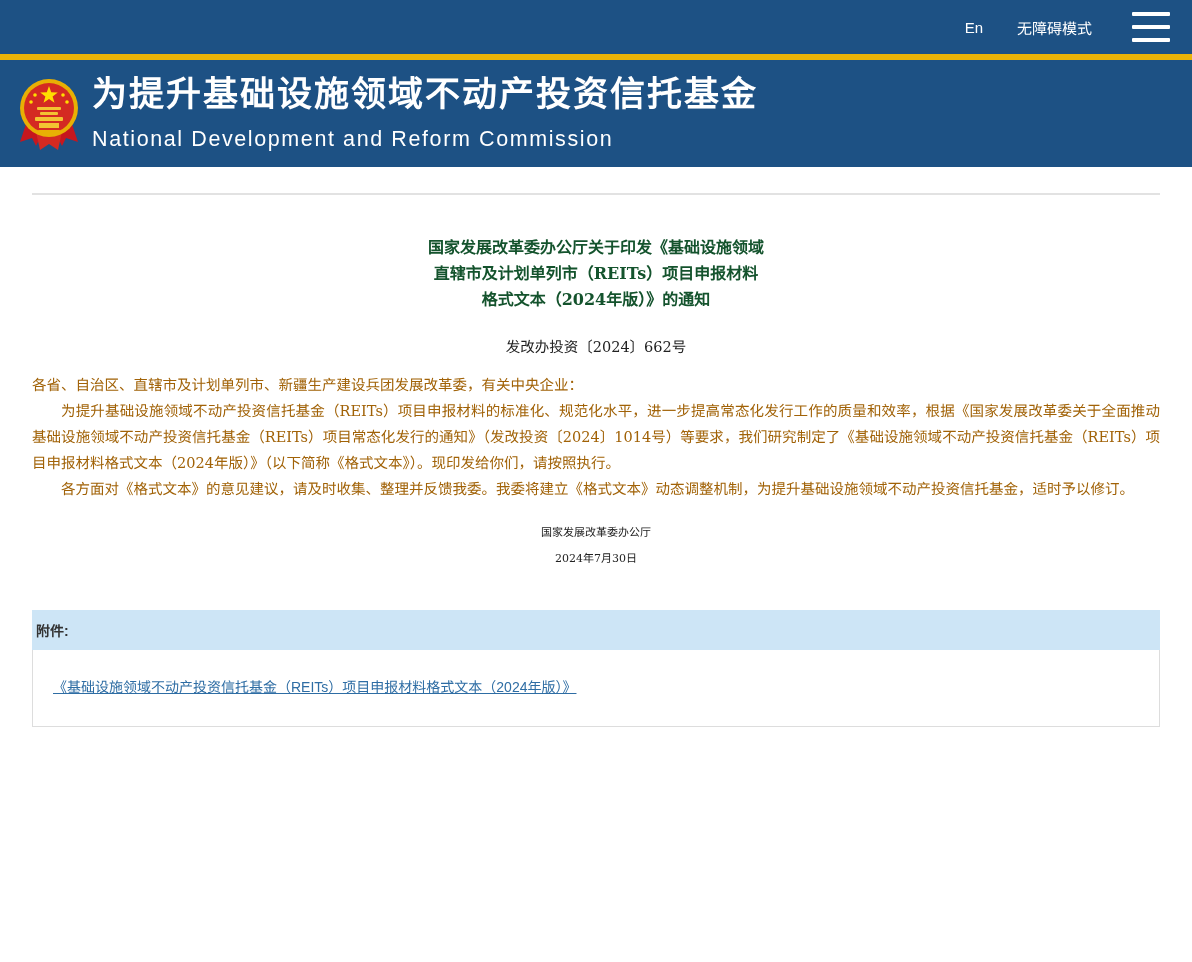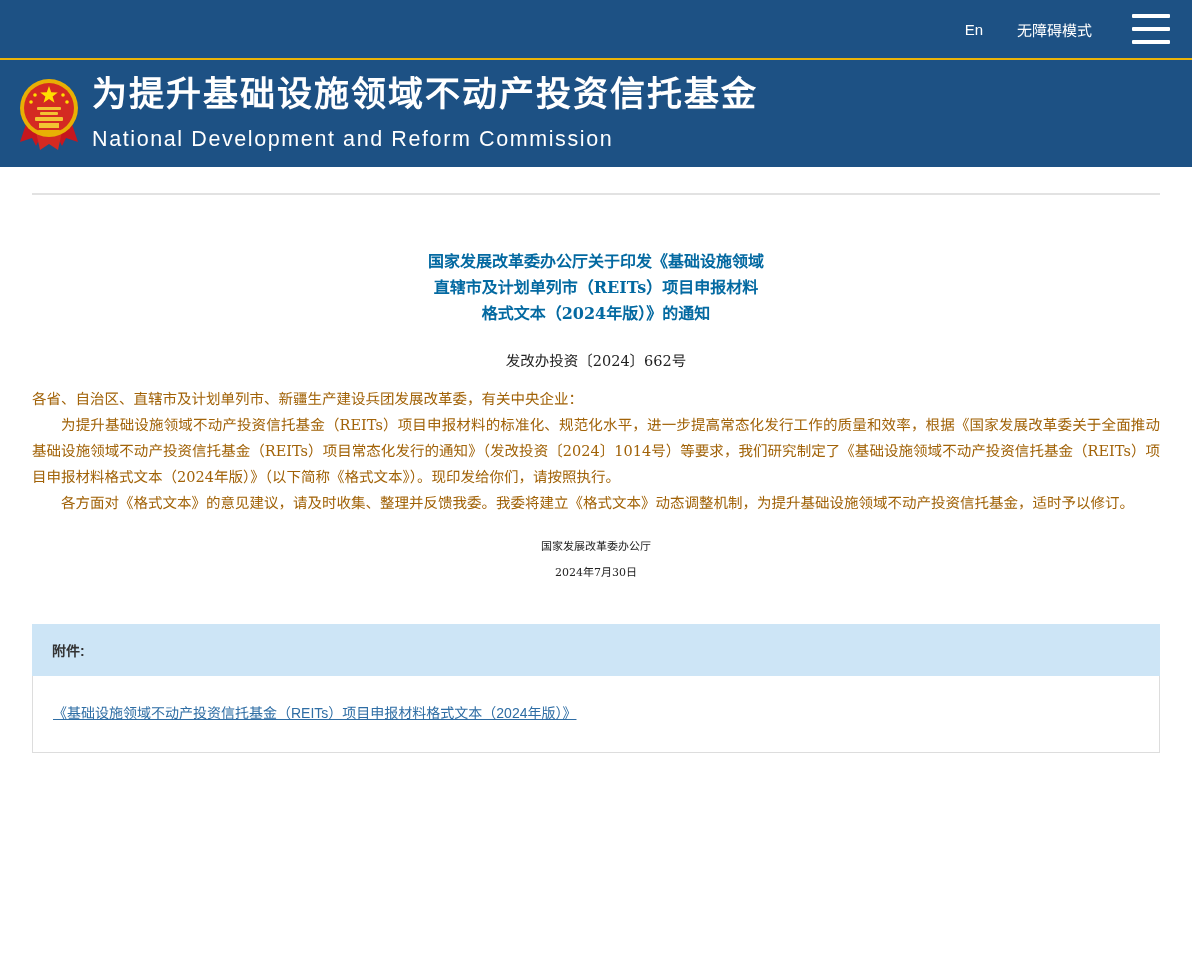--- a/index.html
+++ b/index.html
@@ -3,21 +3,21 @@
 <meta charset="utf-8">
 <style>
   * { margin: 0; padding: 0; box-sizing: border-box; }
   html, body { width: 1192px; background: #ffffff; }
   body { font-family: "Liberation Sans", sans-serif; color: #333; }
 
   
   .topbar {
     height: 60px; background: #1d5184;
     display: flex; align-items: center; justify-content: flex-end;
-    padding-right: 22px; border-bottom: 2px solid #eab308;
+    padding-right: 22px; border-bottom: 6px solid #eab308;
   }
   .topbar-link {
     color: #ffffff; font-size: 15px; margin-right: 34px;
     text-decoration: none; cursor: pointer;
   }
   .hamburger { width: 38px; height: 30px; display: flex; flex-direction: column;
     justify-content: space-between; cursor: pointer; margin-left: 6px; }
   .hamburger span { display: block; height: 4px; background: #ffffff; border-radius: 1px; }
 
   
@@ -38,42 +38,42 @@
   .content { min-height: 743px; background: #ffffff; padding: 0 32px; }
   .page-title {
     padding-top: 38px; font-size: 15px; font-weight: bold; color: #333;
     line-height: 1.4;
   }
   .meta { margin-top: 40px; font-size: 14px; color: #8a8a8a; }
   .meta span { margin-right: 6px; }
   .rule { margin-top: 26px; border: none; border-top: 2px solid #e2e2e2; }
 
   .doc-title {
-    margin-top: 54px; text-align: center; font-family: "DejaVu Serif", serif;
-    font-size: 16px; font-weight: bold; color: #0369a1; line-height: 26px;
+    margin-top: 40px; text-align: center; font-family: "DejaVu Serif", serif;
+    font-size: 16px; font-weight: bold; color: #14532d; line-height: 26px;
   }
   .doc-number {
     margin-top: 22px; text-align: center; font-family: "DejaVu Serif", serif;
     font-size: 14.5px; color: #222;
   }
 
   .doc-body {
     margin-top: 16px; font-family: "DejaVu Serif", serif;
     font-size: 14.5px; color: #a16207; line-height: 26px; text-align: justify;
   }
   .doc-body p.indent { text-indent: 2em; }
 
   .signature { margin-top: 18px; text-align: center; font-family: "DejaVu Serif", serif;
     font-size: 11px; color: #222; line-height: 26px; }
 
   
   .attachment { margin-top: 38px; }
   .attachment-header {
-    height: 52px; background: #cde5f6; display: flex; align-items: center;
-    padding-left: 20px; font-size: 14px; font-weight: bold; color: #333;
+    height: 40px; background: #cde5f6; display: flex; align-items: center;
+    padding-left: 4px; font-size: 14px; font-weight: bold; color: #333;
   }
   .attachment-body {
     border: 1px solid #dddddd; border-top: none; background: #ffffff;
     padding: 26px 20px 30px 20px;
   }
   .attachment-link {
     color: #2e6da4; font-size: 14px; text-decoration: underline; cursor: pointer;
   }
 
   

